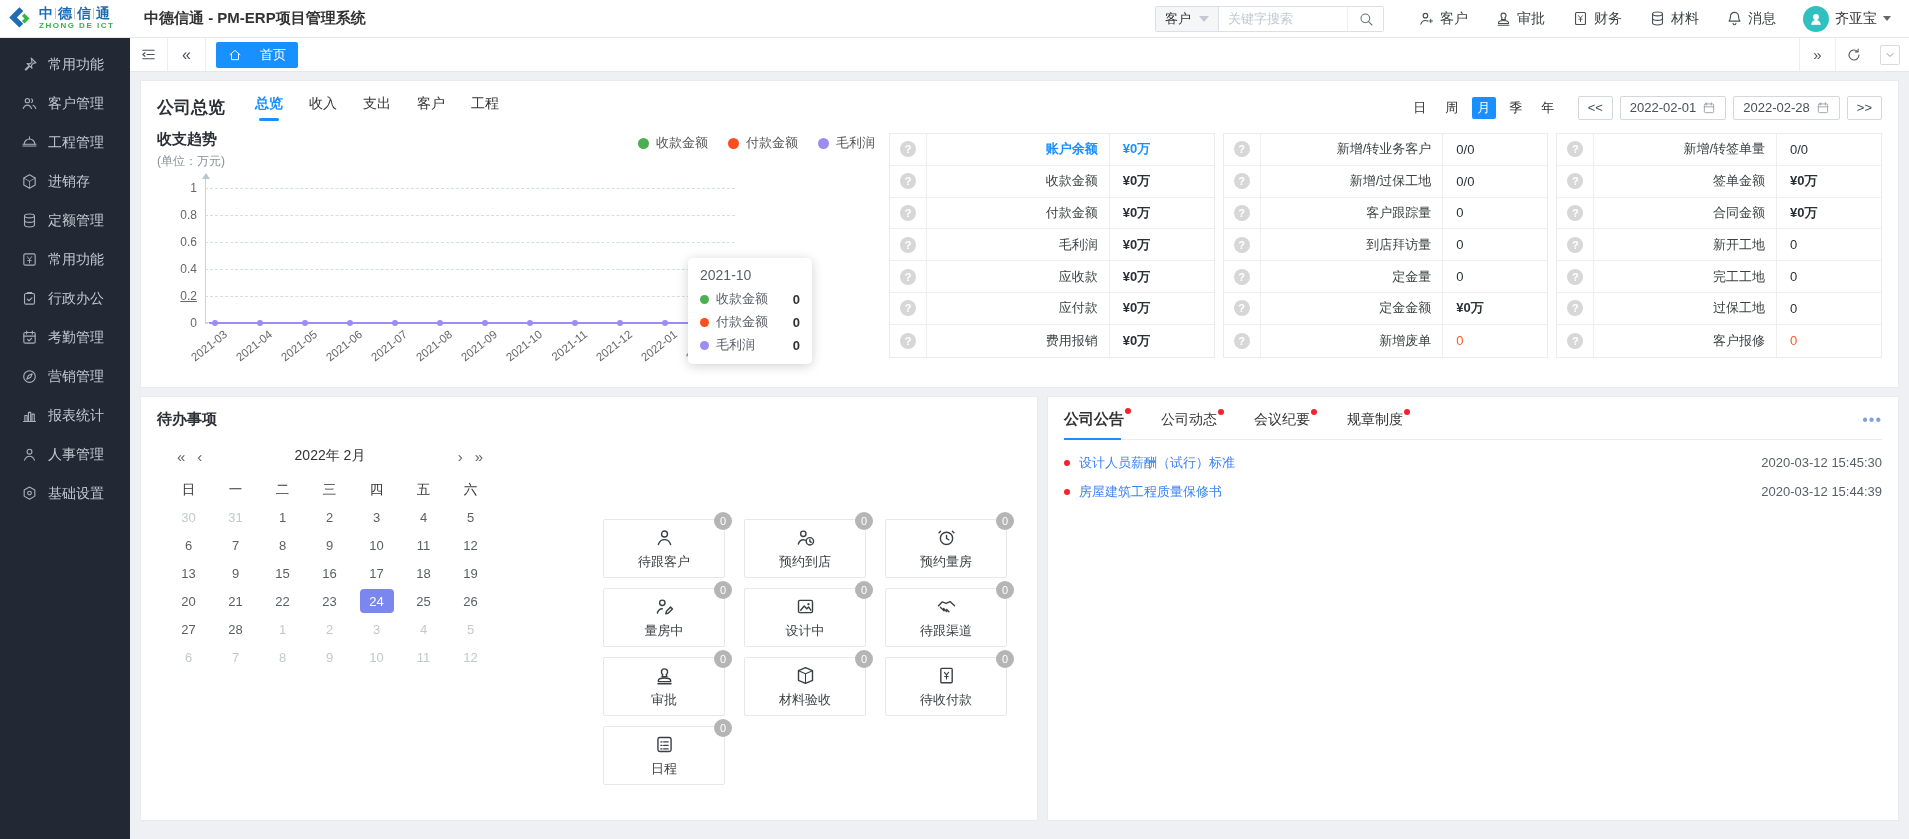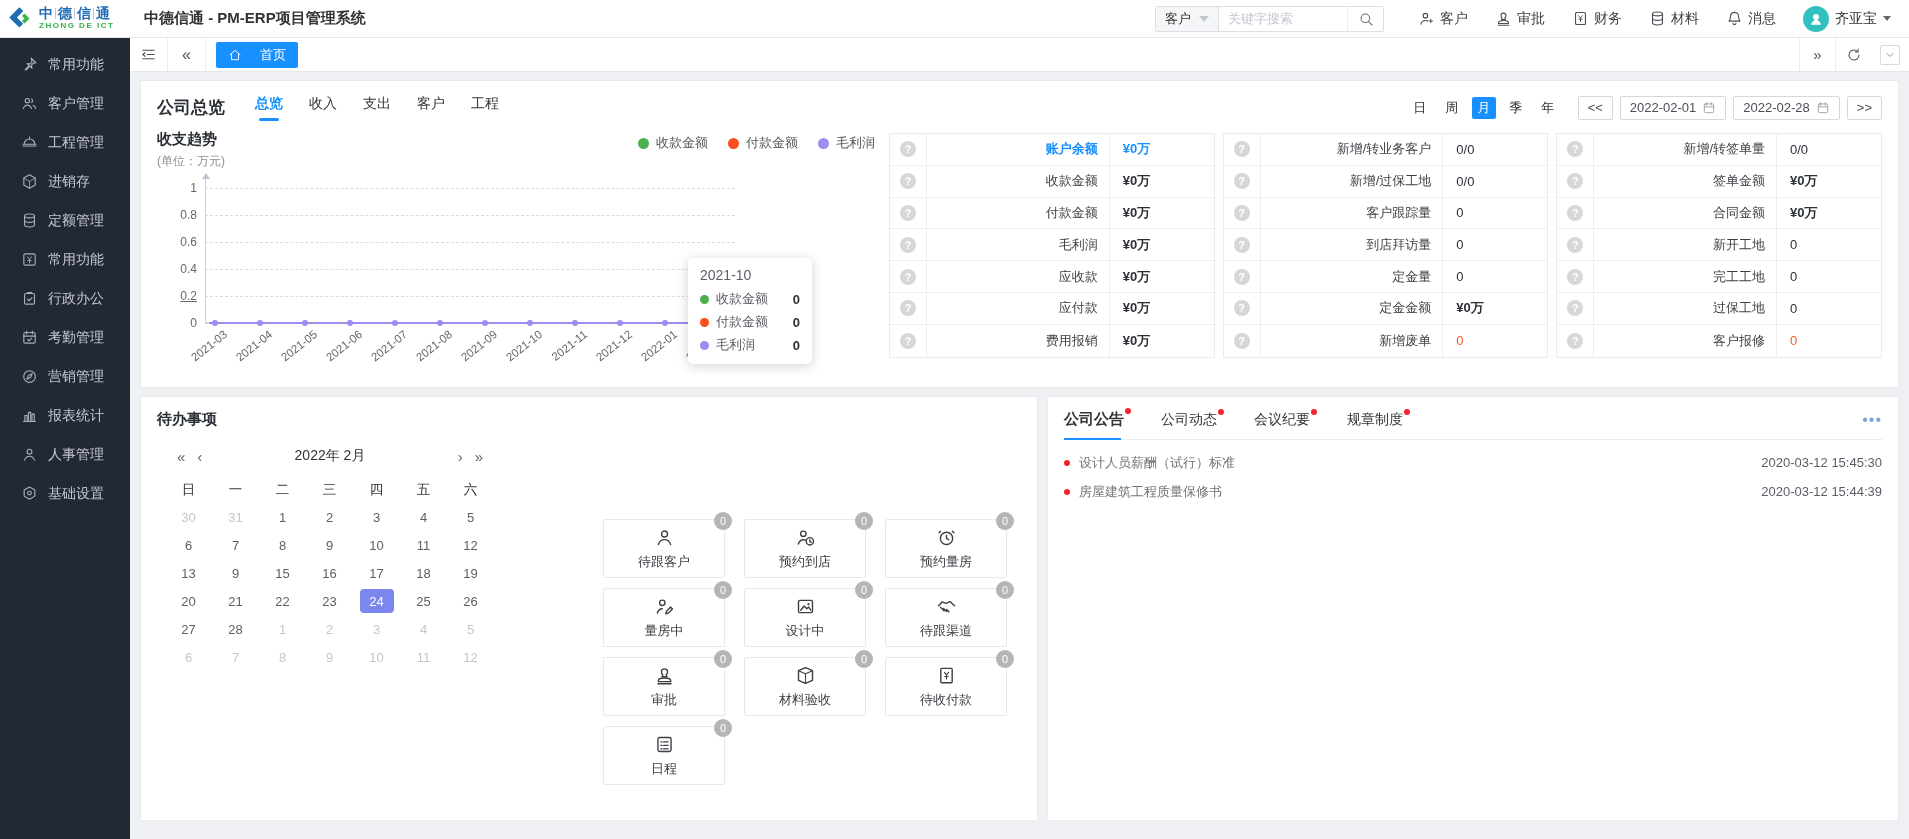--- a/index.html
+++ b/index.html
@@ -119,21 +119,21 @@
   .ann-card { flex:1; padding:13px 16px; min-width:0; }
   .ann-head { display:flex; align-items:center; border-bottom:1px solid #ececec; padding-bottom:10px; }
   .ann-tab { position:relative; margin-right:30px; font-size:14px; color:#333; cursor:pointer; padding-right:7px; }
   .ann-tab.active { font-size:15px; font-weight:bold; }
   .ann-tab.active::after { content:""; position:absolute; left:0; right:10px; bottom:-11px; height:2px; background:#1890ff; }
   .ann-dot { position:absolute; top:-2px; right:0; width:6px; height:6px; border-radius:50%; background:#f5222d; }
   .ann-more { margin-left:auto; color:#7fa3d8; font-size:16px; letter-spacing:1px; cursor:pointer; line-height:10px; }
   .ann-list { margin-top:8px; }
   .ann-item { display:flex; align-items:center; height:29px; cursor:pointer; }
   .ann-bullet { width:6px; height:6px; border-radius:50%; background:#f5222d; margin-right:9px; flex:0 0 6px; }
-  .ann-title { font-size:13px; color:#737373;text-align:center; }
+  .ann-title { font-size:13px; color:#3b82f6;text-align:center; }
   .ann-time { margin-left:auto; font-size:13px; color:#5a5e66; }
 </style>
 </head>
 <body>
 
 <div class="header">
   <div class="logo-area">
     <svg width="27" height="27" viewBox="0 0 24 24">
       <path d="M11 2L2 11l9 9 3.4-3.4L8.8 11l5.6-5.6z" fill="#1f6cb5"></path>
       <path d="M15.5 7.5l4.5 4.5-4.5 4.5-2.2-2.2 2.3-2.3-2.3-2.3z" fill="#35b24a"></path>

